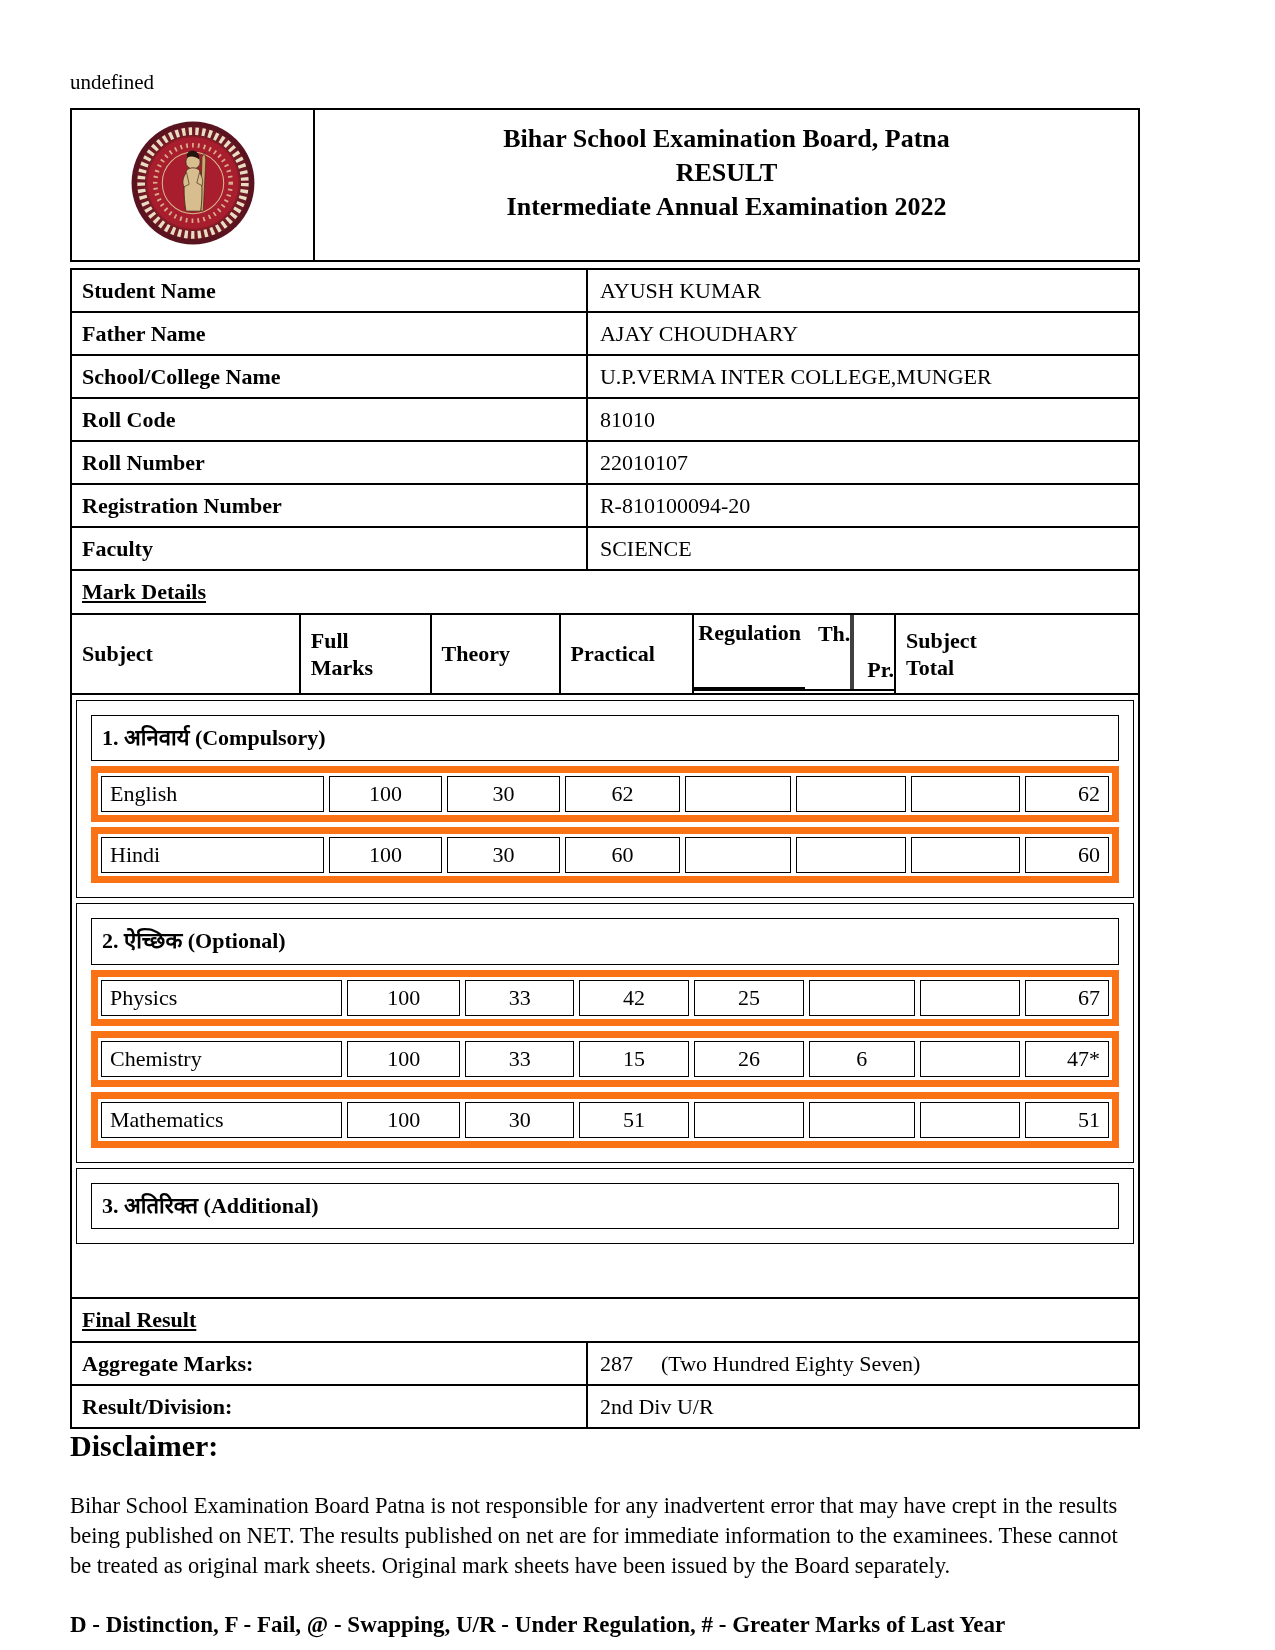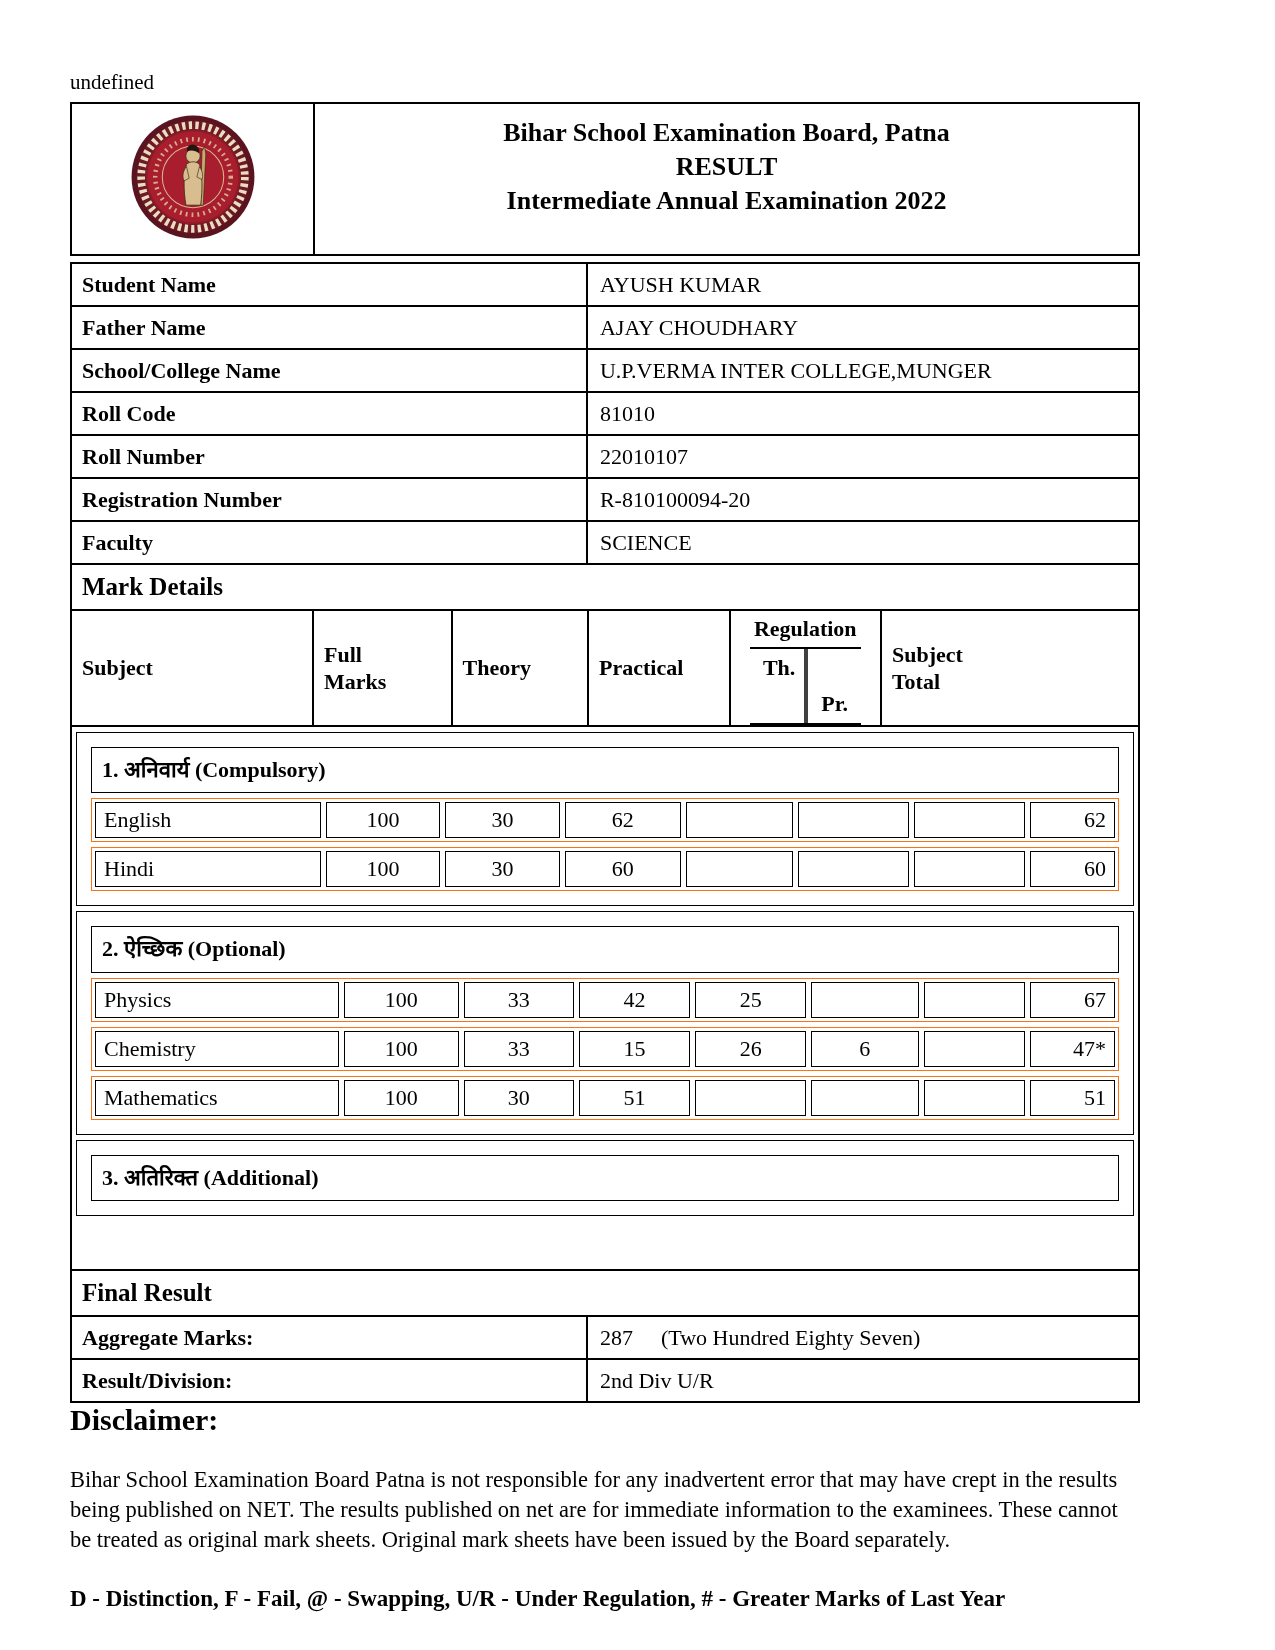--- a/index.html
+++ b/index.html
@@ -5,51 +5,51 @@
   html, body { margin: 0; padding: 0; background: #ffffff; }
   body { width: 1275px; }
   .page {
     width: 1275px; min-height: 1650px; box-sizing: border-box;
     padding: 70px 0 0 70px;
     font-family: "Liberation Serif", "DejaVu Serif", serif;
     color: #000;
   }
   .sheet { width: 1070px; }
 
-  .undefined-text { font-size: 21px; margin-bottom: 7px; }
+  .undefined-text { font-size: 21px; margin-bottom: 13px; }
 
   
   .header-grid { display: grid; grid-template-columns: 243px 1fr; border: 2px solid #000; }
   .logo-cell { border-right: 2px solid #000; height: 150px; display: flex; align-items: center; justify-content: center; }
   .title-cell { text-align: center; padding-top: 12px; font-weight: bold; font-size: 26px; line-height: 1.3; }
 
   
   .main-grid { border: 2px solid #000; margin-top: 6px; }
   .drow { display: grid; grid-template-columns: 48.4% 1fr; border-bottom: 2px solid #000; font-size: 22px; }
   .drow:last-child { border-bottom: none; }
   .dlabel { font-weight: bold; padding: 7px 10px; border-right: 2px solid #000; display: flex; align-items: center; min-height: 27px; }
   .dvalue { padding: 7px 12px; display: flex; align-items: center; }
-  .wide-row { font-weight: bold; font-size: 25px; padding: 8px 10px; border-bottom: 2px solid #000; min-height: 26px; display: flex; align-items: center; }
+  .wide-row { font-weight: bold; font-size: 22px; padding: 8px 10px; border-bottom: 2px solid #000; min-height: 26px; display: flex; align-items: center; text-decoration: underline; }
 
   
   .mhead { display: grid; grid-template-columns: 243fr 139fr 137fr 142fr 152fr 157fr 100fr; border-bottom: 2px solid #000; font-weight: bold; font-size: 22px; }
   .mhead > div { border-right: 2px solid #000; display: flex; align-items: center; padding: 6px 10px; min-height: 78px; box-sizing: border-box; }
   .mhead > div:last-child { border-right: none; }
   .wrap2 { display: inline-block; width: min-content; line-height: 1.25; }
   .reg-col { padding: 0 !important; display: flex; flex-direction: column; align-items: stretch; }
-  .reg-inner { border-bottom: 2px solid #000; display: flex; flex-direction: column; flex: 0 0 auto; }
+  .reg-inner { border-bottom: 2px solid #000; display: flex; flex: 0 0 auto; }
   .reg-title { border-bottom: 2px solid #000; text-align: center; padding: 5px 4px; }
   .reg-split { display: flex; }
   .reg-th { flex: 1.05; border-right: 4px solid #404040; padding: 6px 0 6px 13px; }
   .reg-pr { flex: 1; padding: 6px 0 6px 13px; margin-top: 36px; }
 
   
   .section { margin: 5px 4px; border: 1px solid #000; padding: 14px; }
   .band { border: 1px solid #000; font-weight: bold; font-size: 22px; padding: 9px 10px; line-height: 1.2; }
-  .mrow { display: grid; gap: 5px; border: 1px solid #f97316; padding: 3px; margin-top: 5px; font-size: 22px; }
+  .mrow { display: grid; gap: 5px; border: 7px solid #f97316; padding: 3px; margin-top: 5px; font-size: 22px; }
   .mrow > div { border: 1px solid #000; min-height: 36px; display: flex; align-items: center; box-sizing: border-box; }
   .mrow.comp { grid-template-columns: 240fr 121fr 122fr 123fr 114fr 118fr 118fr 90fr; }
   .mrow.opt  { grid-template-columns: 259fr 122fr 117fr 118fr 118fr 114fr 108fr 90fr; }
   .cell-subject { padding-left: 8px; }
   .cell-num { justify-content: center; }
   .cell-total { justify-content: flex-end; padding-right: 8px; }
 
   .empty-row { height: 48px; border-bottom: 2px solid #000; }
 
   .agg-value-wrap { display: flex; align-items: center; }

